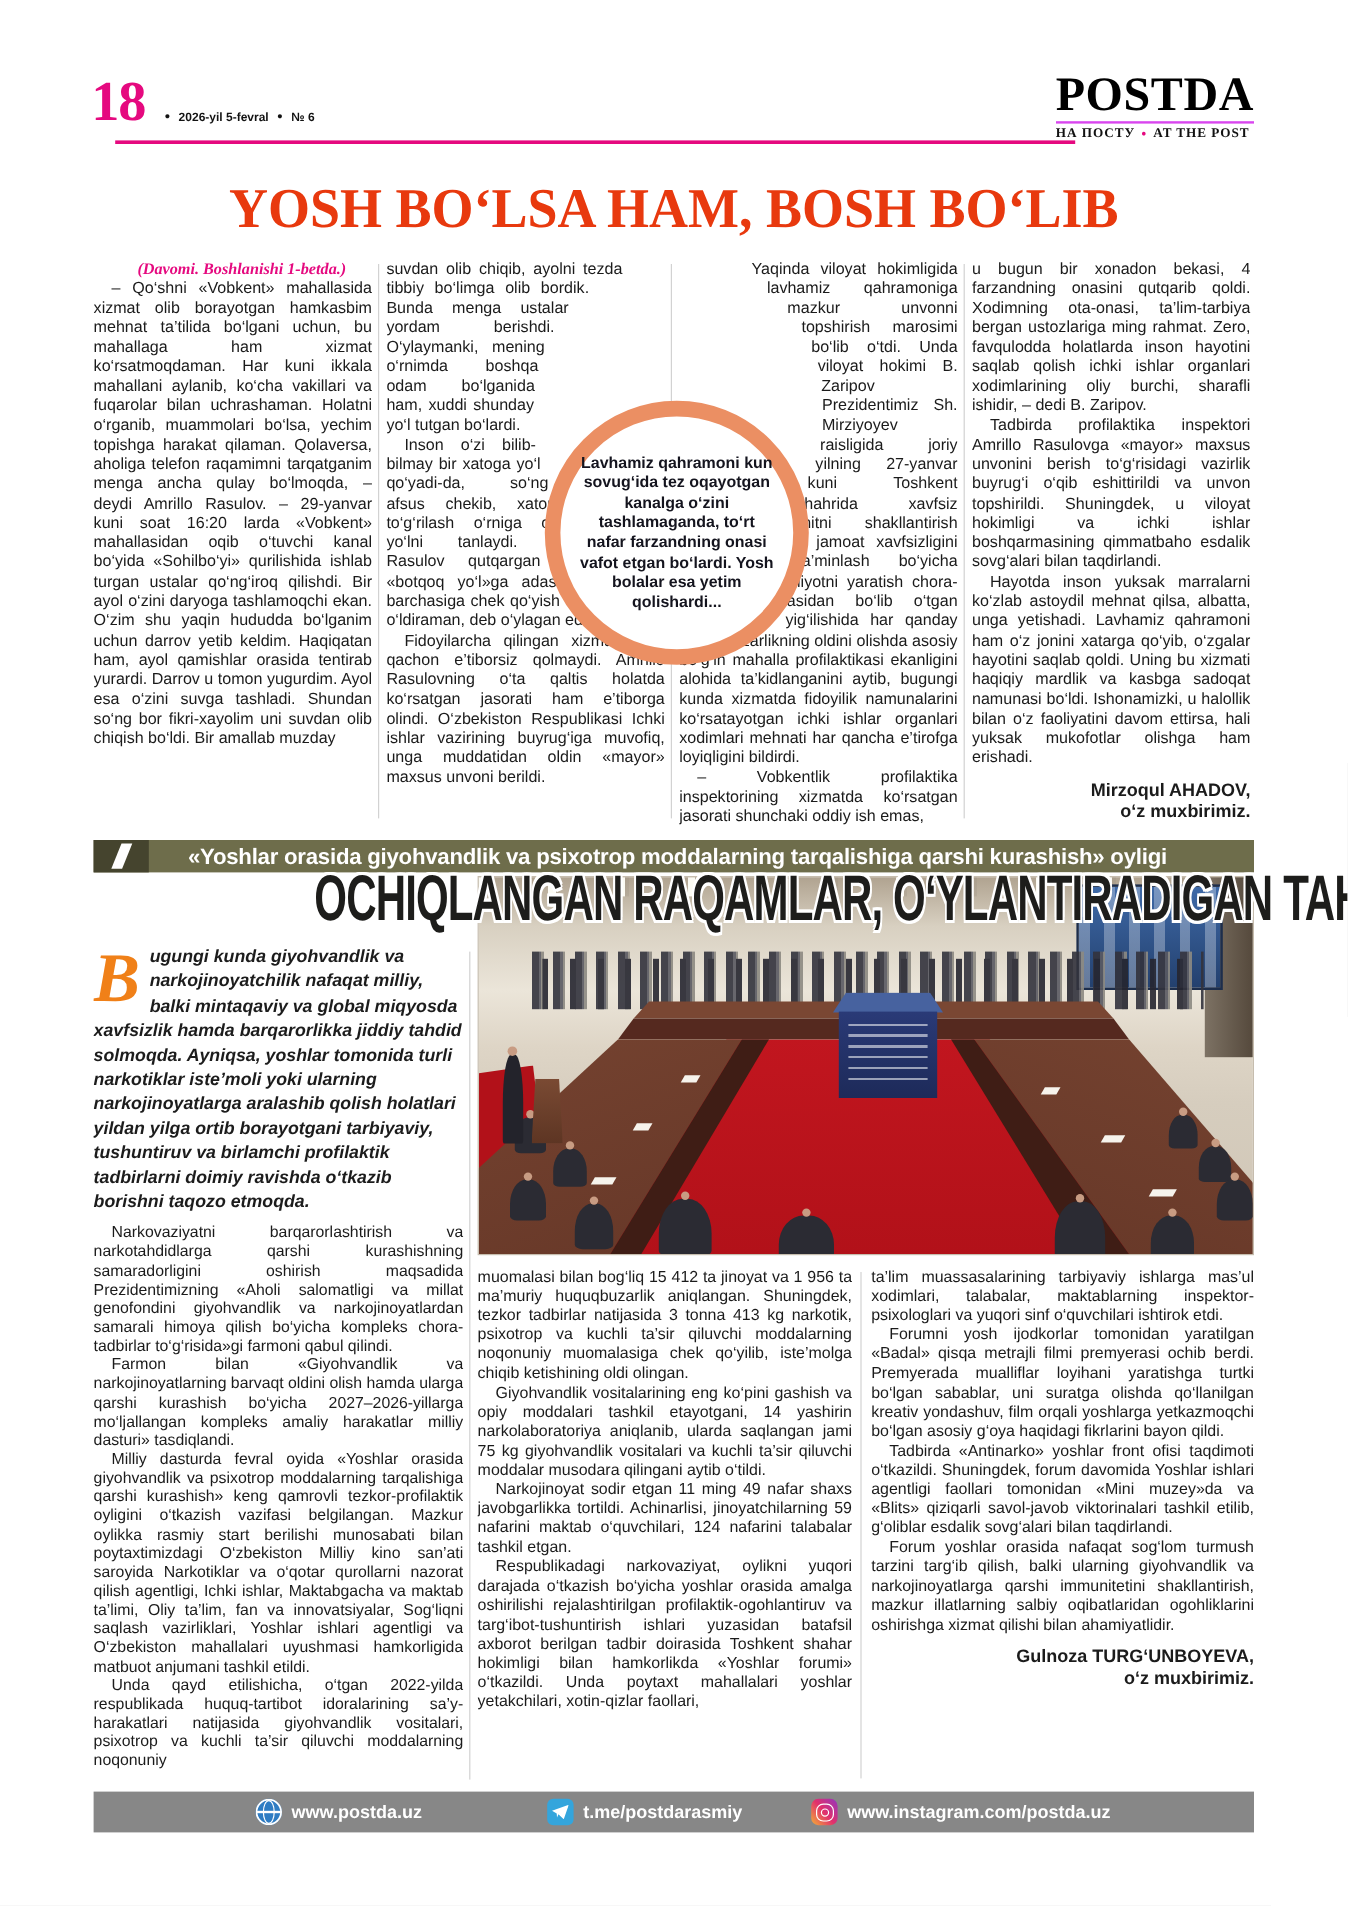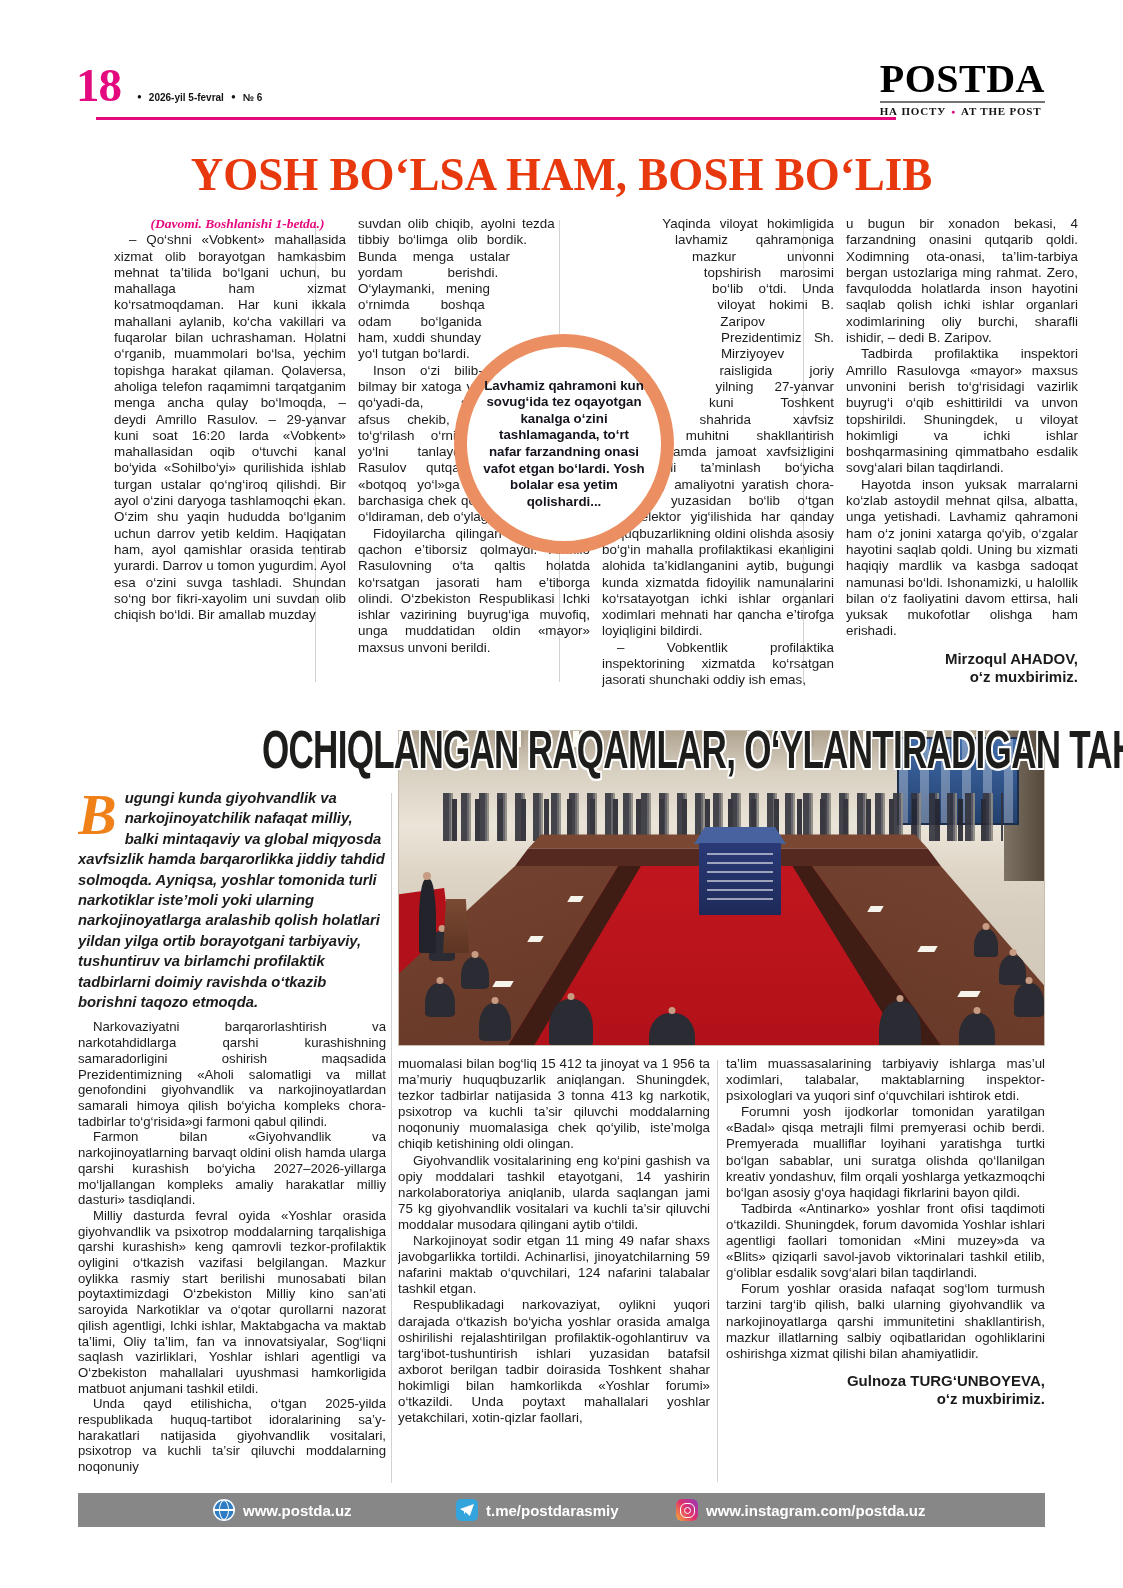--- a/index.html
+++ b/index.html
@@ -8,21 +8,21 @@
 
   
   .pgnum{position:absolute;left:76px;top:62px;font-family:"Liberation Serif",serif;
          font-weight:bold;font-size:47px;line-height:1;color:#e5097f;letter-spacing:-1px;}
   .dateline{position:absolute;left:130px;top:92px;font-weight:bold;font-size:10px;color:#121212;text-align:right;}
   .dateline .dot::before{content:"●";font-size:8px;vertical-align:2px;margin:0 7px;}
   .header-rule{position:absolute;left:96px;top:117px;width:800px;height:3px;background:#e5097f;}
   .masthead{position:absolute;right:78px;top:58px;text-align:left;}
   .masthead .name{font-family:"Liberation Serif",serif;font-weight:bold;font-size:40px;
                   line-height:1.05;color:#000;letter-spacing:.5px;}
-  .masthead .sub{margin-top:1px;border-top:2px solid #737373;padding-top:2px;
+  .masthead .sub{margin-top:1px;border-top:2px solid #d946ef;padding-top:2px;
                  font-family:"Liberation Serif",serif;font-weight:bold;font-size:11px;
                  letter-spacing:.8px;color:#121212;}
   .masthead .sub .mdot::before{content:"●";color:#e5097f;font-size:7px;margin:0 5px;vertical-align:1px;}
 
   
   .sec-bar{position:absolute;height:27px;background:#6e6d4b;display:flex;align-items:center;}
   .slash{width:46px;height:27px;background:#45442e;position:relative;flex:none;}
   .slash::after{content:"";position:absolute;left:19px;top:3px;width:9px;height:21px;
                 background:#fff;transform:skewX(-22deg);}
   .bar1{left:78px;top:128px;width:292px;}
@@ -30,21 +30,21 @@
   .bar2{left:78px;top:700px;width:967px;}
   .bar2 .label{flex:1;text-align:center;color:#fff;font-weight:bold;font-size:18.5px;
                letter-spacing:-.2px;padding-right:40px;}
 
   
   .h1red{position:absolute;left:78px;top:150px;width:967px;text-align:center;
          font-family:"Liberation Serif",serif;font-weight:bold;font-size:45px;line-height:1.1;
          color:#e8390e;transform:scaleY(1.04);}
   .a1cols{position:absolute;left:78px;top:216px;width:964px;height:472px;}
   .col{position:absolute;top:0;width:232px;height:472px;overflow:hidden;
-       text-align:justify;font-size:13.4px;line-height:16.3px;margin-left:36px;}
+       text-align:justify;font-size:13.4px;line-height:16.3px;}
   .c1{left:0;}.c2{left:244px;}.c3{left:488px;}.c4{left:732px;}
   .col p{margin:0;text-indent:15px;}
   .col p.noind{text-indent:0;}
   .note{color:#e5097f;font-family:"Liberation Serif",serif;font-style:italic;font-weight:bold;
         font-size:13.5px;text-align:center;text-indent:0;margin:3px 0 9px;}
   .vr{position:absolute;top:4px;width:1px;height:462px;background:#d2d2d2;}
   .vr.g1{left:237px;}.vr.g2{left:481px;}.vr.g3{left:725px;}
   .cutR{float:right;width:120px;height:252px;margin-top:104px;
         shape-outside:circle(120px at 131px 127px);}
   .cutL{float:left;width:120px;height:252px;margin-top:104px;
@@ -188,20 +188,24 @@
         <span>o‘z muxbirimiz.</span>
       </div>
 
     </div>
 
     <div class="callout">
       <span>Lavhamiz qahramoni kun sovug‘ida tez oqayotgan kanalga o‘zini tashlamaganda, to‘rt nafar farzandning onasi vafot etgan bo‘lardi. Yosh bolalar esa yetim qolishardi...</span>
     </div>
   </div>
 
+  <div class="sec-bar bar2">
+    <span class="slash"></span>
+    <span class="label">«Yoshlar orasida giyohvandlik va psixotrop moddalarning tarqalishiga qarshi kurashish» oyligi</span>
+  </div>
 
   <div class="photo">
     <div class="ph ph-ceiling"></div>
     <div class="ph ph-pillar"></div>
     <div class="ph ph-screen"></div>
     <div class="ph ph-crowd"></div>
     <div class="ph ph-cp carpet"></div>
     <div class="ph ph-cp carpet-left"></div>
     <div class="ph ph-cp t-backtop"></div>
     <div class="ph ph-cp t-backfront"></div>
@@ -237,21 +241,21 @@
   </div>
 
   <div class="vr2a"></div>
   <div class="vr2b"></div>
 
   <div class="a2left">
     <p class="lead"><span class="dropcap">B</span><span>ugungi kunda giyohvandlik va narkojinoyatchilik nafaqat milliy, balki mintaqaviy va global miqyosda xavfsizlik hamda barqarorlikka jiddiy tahdid solmoqda. Ayniqsa, yoshlar tomonida turli narkotiklar iste’moli yoki ularning narkojinoyatlarga aralashib qolish holatlari yildan yilga ortib borayotgani tarbiyaviy, tushuntiruv va birlamchi profilaktik tadbirlarni doimiy ravishda o‘tkazib borishni taqozo etmoqda.</span></p>
     <p>Narkovaziyatni barqarorlashtirish va narkotahdidlarga qarshi kurashishning samaradorligini oshirish maqsadida Prezidentimizning «Aholi salomatligi va millat genofondini giyohvandlik va narkojinoyatlardan samarali himoya qilish bo‘yicha kompleks chora-tadbirlar to‘g‘risida»gi farmoni qabul qilindi.</p>
     <p>Farmon bilan «Giyohvandlik va narkojinoyatlarning barvaqt oldini olish hamda ularga qarshi kurashish bo‘yicha 2027–2026-yillarga mo‘ljallangan kompleks amaliy harakatlar milliy dasturi» tasdiqlandi.</p>
     <p>Milliy dasturda fevral oyida «Yoshlar orasida giyohvandlik va psixotrop moddalarning tarqalishiga qarshi kurashish» keng qamrovli tezkor-profilaktik oyligini o‘tkazish vazifasi belgilangan. Mazkur oylikka rasmiy start berilishi munosabati bilan poytaxtimizdagi O‘zbekiston Milliy kino san’ati saroyida Narkotiklar va o‘qotar qurollarni nazorat qilish agentligi, Ichki ishlar, Maktabgacha va maktab ta’limi, Oliy ta’lim, fan va innovatsiyalar, Sog‘liqni saqlash vazirliklari, Yoshlar ishlari agentligi va O‘zbekiston mahallalari uyushmasi hamkorligida matbuot anjumani tashkil etildi.</p>
-    <p>Unda qayd etilishicha, o‘tgan 2025-yilda respublikada huquq-tartibot idoralarining sa’y-harakatlari natijasida giyohvandlik vositalari, psixotrop va kuchli ta’sir qiluvchi moddalarning noqonuniy</p>
+    <p>Unda qayd etilishicha, o‘tgan 2022-yilda respublikada huquq-tartibot idoralarining sa’y-harakatlari natijasida giyohvandlik vositalari, psixotrop va kuchli ta’sir qiluvchi moddalarning noqonuniy</p>
   </div>
 
   <div class="a2mid">
     <p class="noind">muomalasi bilan bog‘liq 15 412 ta jinoyat va 1 956 ta ma’muriy huquqbuzarlik aniqlangan. Shuningdek, tezkor tadbirlar natijasida 3 tonna 413 kg narkotik, psixotrop va kuchli ta’sir qiluvchi moddalarning noqonuniy muomalasiga chek qo‘yilib, iste’molga chiqib ketishining oldi olingan.</p>
     <p>Giyohvandlik vositalarining eng ko‘pini gashish va opiy moddalari tashkil etayotgani, 14 yashirin narkolaboratoriya aniqlanib, ularda saqlangan jami 75 kg giyohvandlik vositalari va kuchli ta’sir qiluvchi moddalar musodara qilingani aytib o‘tildi.</p>
     <p>Narkojinoyat sodir etgan 11 ming 49 nafar shaxs javobgarlikka tortildi. Achinarlisi, jinoyatchilarning 59 nafarini maktab o‘quvchilari, 124 nafarini talabalar tashkil etgan.</p>
     <p>Respublikadagi narkovaziyat, oylikni yuqori darajada o‘tkazish bo‘yicha yoshlar orasida amalga oshirilishi rejalashtirilgan profilaktik-ogohlantiruv va targ‘ibot-tushuntirish ishlari yuzasidan batafsil axborot berilgan tadbir doirasida Toshkent shahar hokimligi bilan hamkorlikda «Yoshlar forumi» o‘tkazildi. Unda poytaxt mahallalari yoshlar yetakchilari, xotin-qizlar faollari,</p>
   </div>
 
   <div class="a2right">

